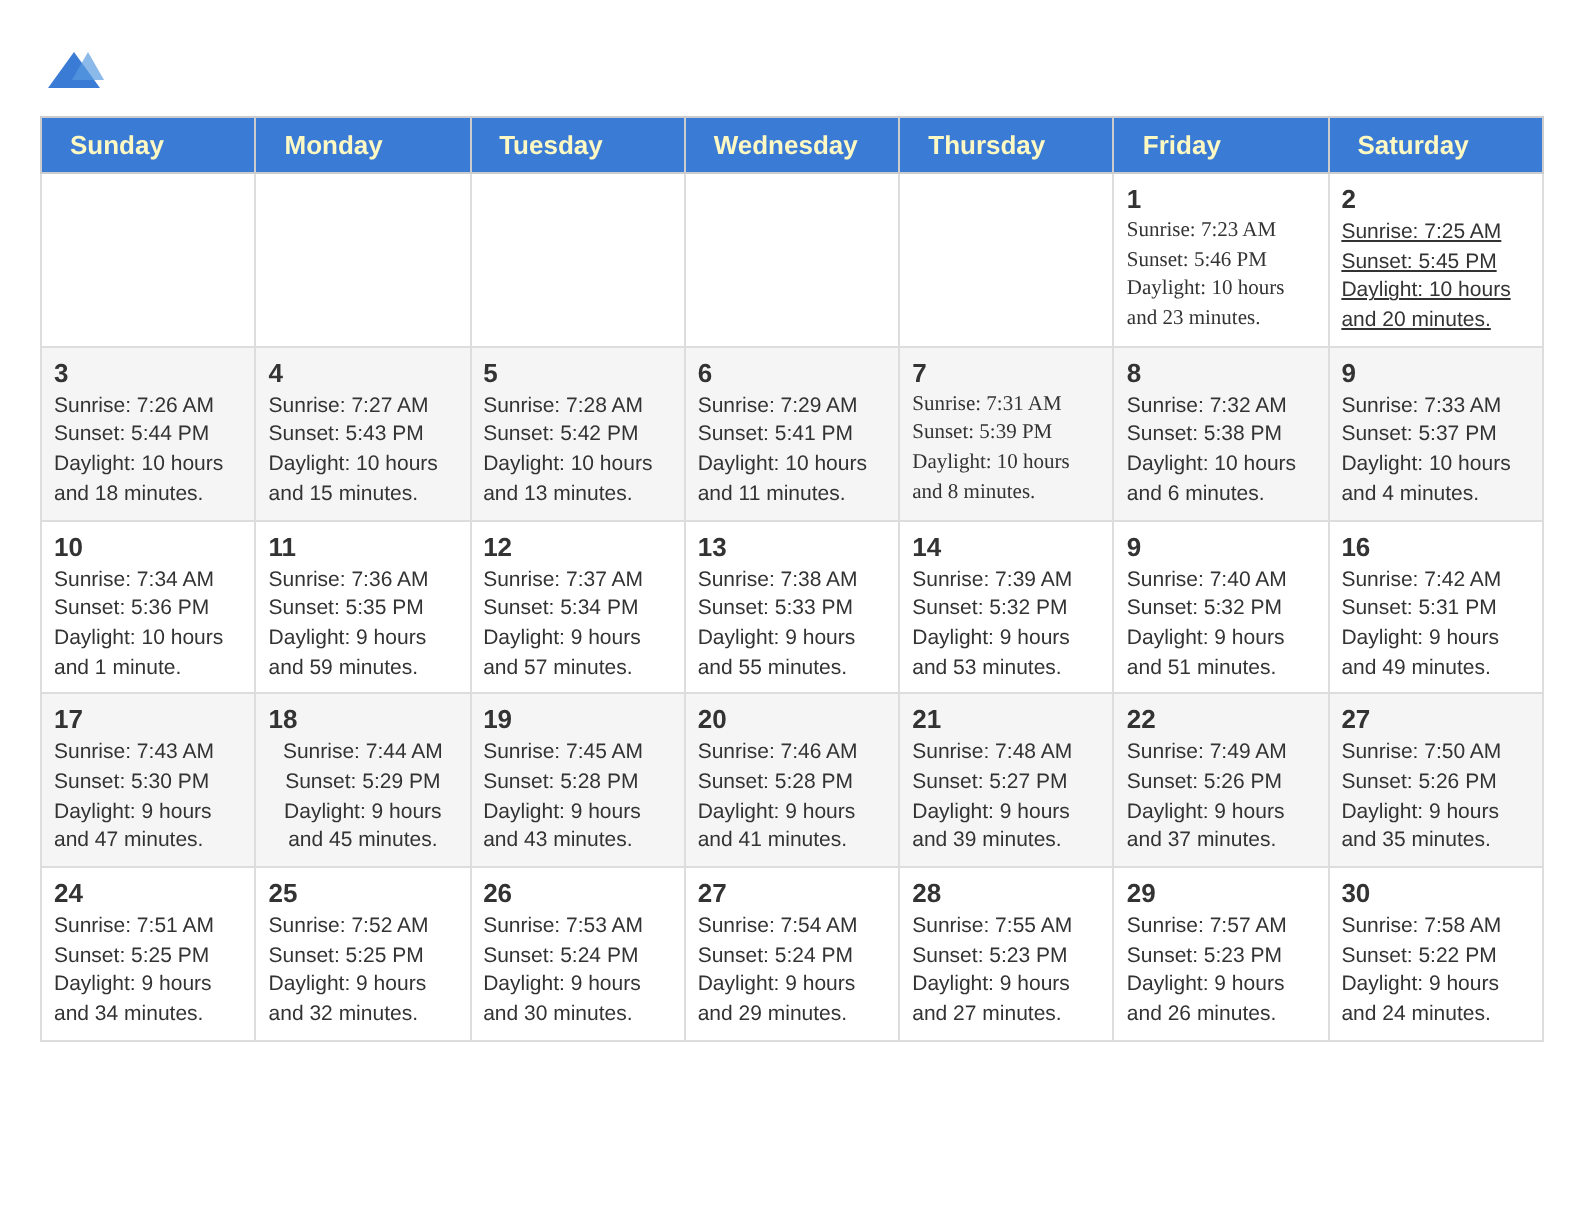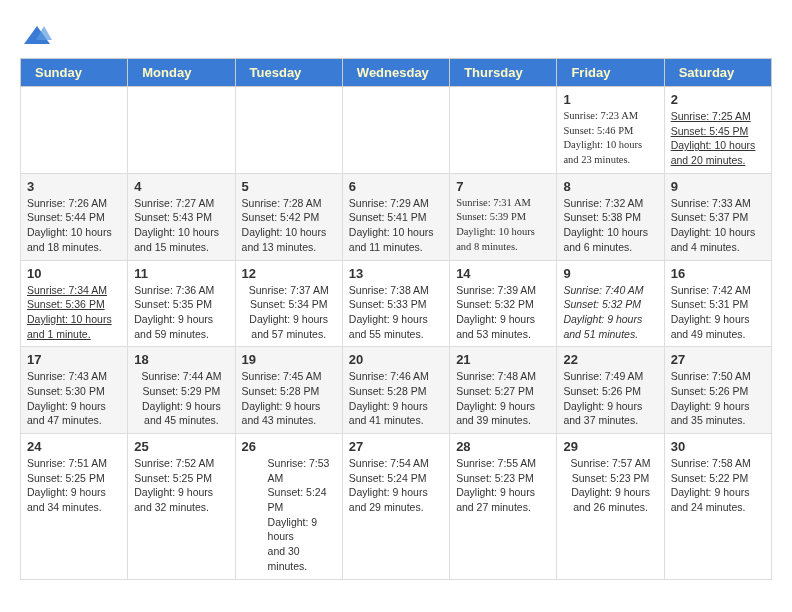--- a/index.html
+++ b/index.html
@@ -187,56 +187,56 @@
           <div class="day-num">9</div>
           <div class="day-info" style="white-space: pre-line;">Sunrise: 7:33 AM
 Sunset: 5:37 PM
 Daylight: 10 hours
 and 4 minutes.</div>
         </td>
       </tr>
       <tr>
         <td>
           <div class="day-num">10</div>
-          <div class="day-info" style="white-space: pre-line; text-decoration: underline;">Sunrise: 7:34 AM
+          <div class="day-info" style="white-space: pre-line;">Sunrise: 7:34 AM
 Sunset: 5:36 PM
 Daylight: 10 hours
 and 1 minute.</div>
         </td>
         <td>
           <div class="day-num">11</div>
           <div class="day-info" style="white-space: pre-line;">Sunrise: 7:36 AM
 Sunset: 5:35 PM
 Daylight: 9 hours
 and 59 minutes.</div>
         </td>
         <td>
           <div class="day-num">12</div>
-          <div class="day-info" style="white-space: pre-line; text-align: center;">Sunrise: 7:37 AM
+          <div class="day-info" style="white-space: pre-line;">Sunrise: 7:37 AM
 Sunset: 5:34 PM
 Daylight: 9 hours
 and 57 minutes.</div>
         </td>
         <td>
           <div class="day-num">13</div>
           <div class="day-info" style="white-space: pre-line;">Sunrise: 7:38 AM
 Sunset: 5:33 PM
 Daylight: 9 hours
 and 55 minutes.</div>
         </td>
         <td>
           <div class="day-num">14</div>
           <div class="day-info" style="white-space: pre-line;">Sunrise: 7:39 AM
 Sunset: 5:32 PM
 Daylight: 9 hours
 and 53 minutes.</div>
         </td>
         <td>
           <div class="day-num">9</div>
-          <div class="day-info" style="white-space: pre-line; font-style: italic;">Sunrise: 7:40 AM
+          <div class="day-info" style="white-space: pre-line;">Sunrise: 7:40 AM
 Sunset: 5:32 PM
 Daylight: 9 hours
 and 51 minutes.</div>
         </td>
         <td>
           <div class="day-num">16</div>
           <div class="day-info" style="white-space: pre-line;">Sunrise: 7:42 AM
 Sunset: 5:31 PM
 Daylight: 9 hours
 and 49 minutes.</div>
@@ -303,42 +303,42 @@
         </td>
         <td>
           <div class="day-num">25</div>
           <div class="day-info" style="white-space: pre-line;">Sunrise: 7:52 AM
 Sunset: 5:25 PM
 Daylight: 9 hours
 and 32 minutes.</div>
         </td>
         <td>
           <div class="day-num">26</div>
-          <div class="day-info" style="white-space: pre-line; margin-left: 26px;">Sunrise: 7:53 AM
+          <div class="day-info" style="white-space: pre-line;">Sunrise: 7:53 AM
 Sunset: 5:24 PM
 Daylight: 9 hours
 and 30 minutes.</div>
         </td>
         <td>
           <div class="day-num">27</div>
           <div class="day-info" style="white-space: pre-line;">Sunrise: 7:54 AM
 Sunset: 5:24 PM
 Daylight: 9 hours
 and 29 minutes.</div>
         </td>
         <td>
           <div class="day-num">28</div>
           <div class="day-info" style="white-space: pre-line;">Sunrise: 7:55 AM
 Sunset: 5:23 PM
 Daylight: 9 hours
 and 27 minutes.</div>
         </td>
         <td>
           <div class="day-num">29</div>
-          <div class="day-info" style="white-space: pre-line; text-align: center;">Sunrise: 7:57 AM
+          <div class="day-info" style="white-space: pre-line;">Sunrise: 7:57 AM
 Sunset: 5:23 PM
 Daylight: 9 hours
 and 26 minutes.</div>
         </td>
         <td>
           <div class="day-num">30</div>
           <div class="day-info" style="white-space: pre-line;">Sunrise: 7:58 AM
 Sunset: 5:22 PM
 Daylight: 9 hours
 and 24 minutes.</div>

